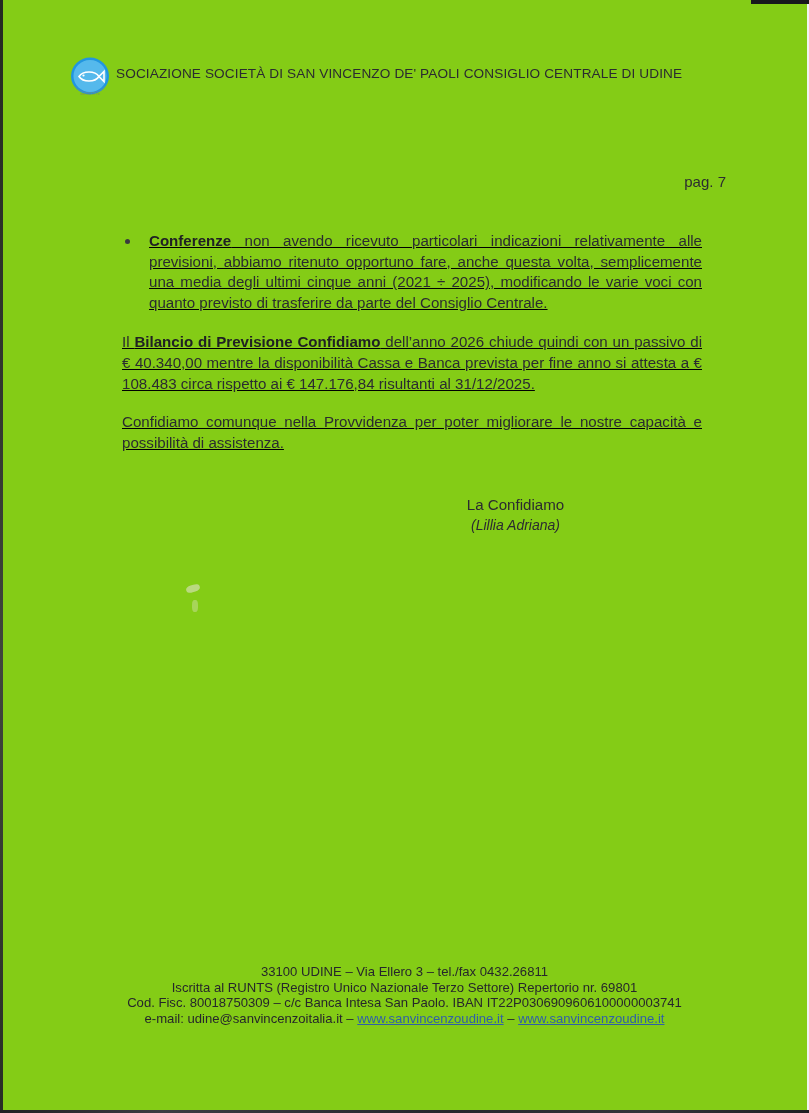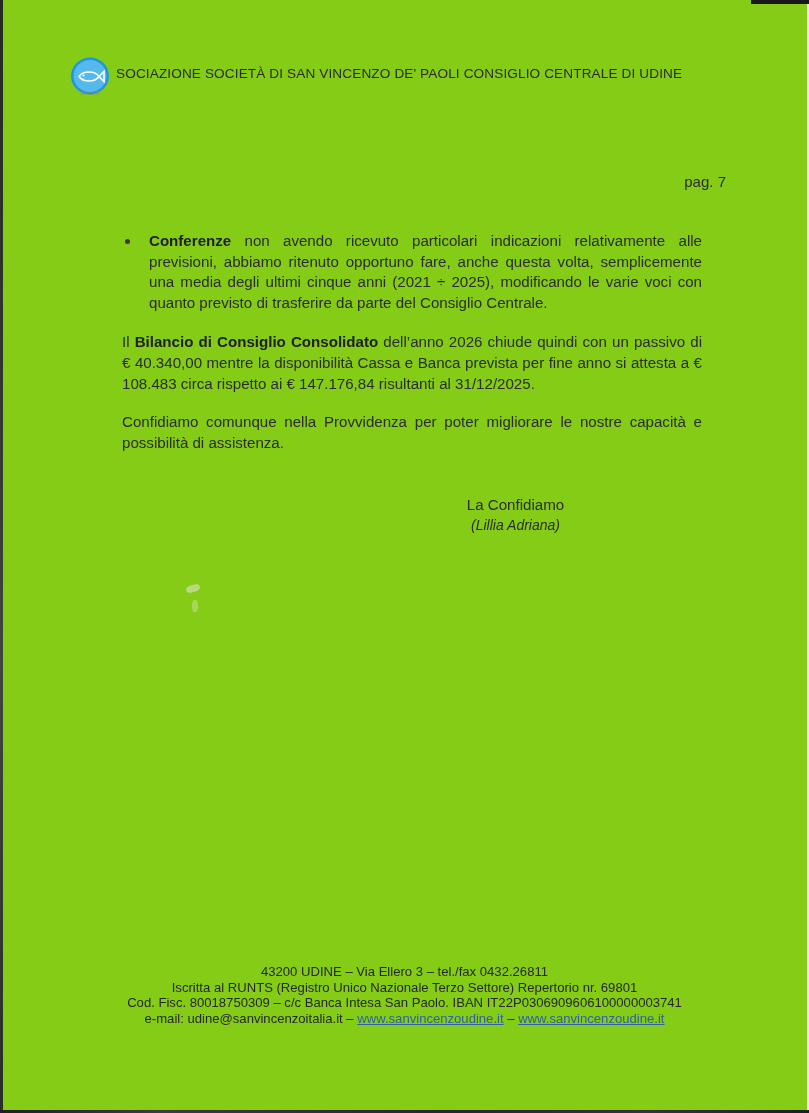--- a/index.html
+++ b/index.html
@@ -80,20 +80,21 @@
     font-size: 15px;
     color: #2c2c30;
   }
 
   
   .content {
     position: absolute;
     left: 122px;
     top: 231px;
     width: 580px;
+    text-decoration: underline;
   }
   .bullet-block {
     position: relative;
     padding-left: 27px;
     margin-bottom: 19px;
   }
   .bullet-dot {
     position: absolute;
     left: 3px;
     top: 8px;
@@ -192,32 +193,32 @@
 
   <div class="page-number">pag. 7</div>
 
   <div class="content">
 
     <div class="bullet-block">
       <span class="bullet-dot"></span>
       <p class="para"><b>Conferenze</b><span> non avendo ricevuto particolari indicazioni relativamente alle previsioni, abbiamo ritenuto opportuno fare, anche questa volta, semplicemente una media degli ultimi cinque anni (2021 ÷ 2025), modificando le varie voci con quanto previsto di trasferire da parte del Consiglio Centrale.</span></p>
     </div>
 
-    <p class="para"><span>Il </span><b>Bilancio di Consiglio Consolidato</b><span> dell’anno 2026 chiude quindi con un passivo di € 40.340,00 mentre la disponibilità Cassa e Banca prevista per fine anno si attesta a € 108.483 circa rispetto ai € 147.176,84 risultanti al 31/12/2025.</span></p>
+    <p class="para"><span>Il </span><b>Bilancio di Previsione Confidiamo</b><span> dell’anno 2026 chiude quindi con un passivo di € 40.340,00 mentre la disponibilità Cassa e Banca prevista per fine anno si attesta a € 108.483 circa rispetto ai € 147.176,84 risultanti al 31/12/2025.</span></p>
 
     <div class="para-spacer"></div>
 
     <p class="para">Confidiamo comunque nella Provvidenza per poter migliorare le nostre capacità e possibilità di assistenza.</p>
   </div>
 
   <div class="signature">
     <div class="signature-role">La Confidiamo</div>
     <div class="signature-name">(Lillia Adriana)</div>
   </div>
 
   <div class="footer">
-    <div class="footer-line">43200 UDINE – Via Ellero 3 –  tel./fax 0432.26811</div>
+    <div class="footer-line">33100 UDINE – Via Ellero 3 –  tel./fax 0432.26811</div>
     <div class="footer-line">Iscritta al RUNTS  (Registro Unico Nazionale Terzo Settore)  Repertorio nr. 69801</div>
     <div class="footer-line">Cod. Fisc. 80018750309 – c/c Banca Intesa San Paolo. IBAN IT22P0306909606100000003741</div>
     <div class="footer-line"><span>e-mail: udine@sanvincenzoitalia.it</span><span class="footer-sep"> – </span><a class="footer-link" href="#">www.sanvincenzoudine.it</a><span class="footer-sep"> – </span><a class="footer-link" href="#">www.sanvincenzoudine.it</a></div>
   </div>
 
 </div>
 
 </body></html>

